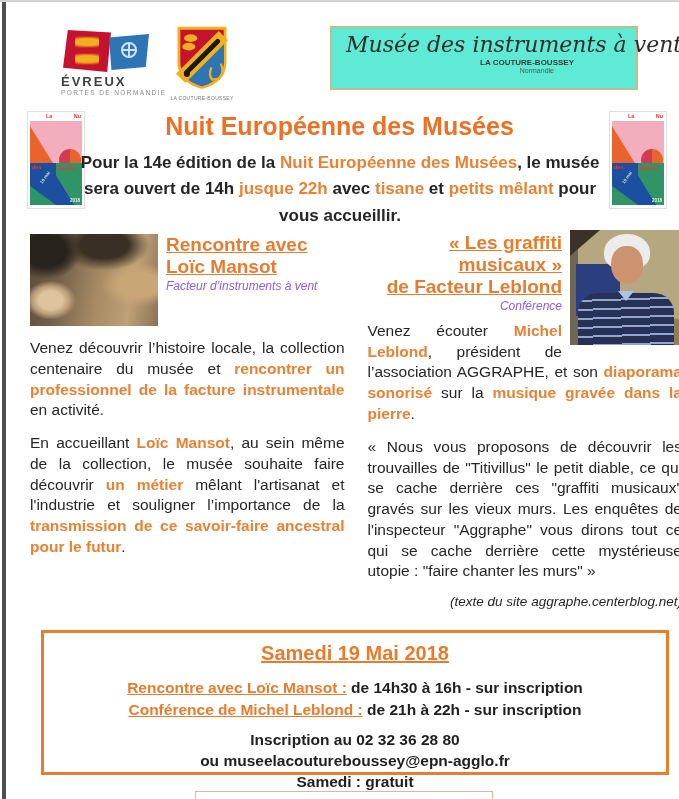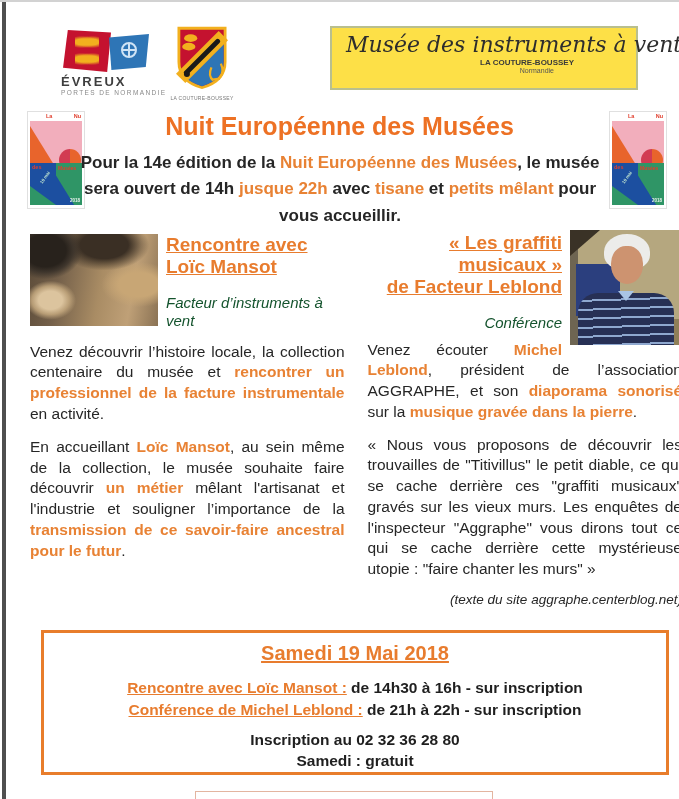--- a/index.html
+++ b/index.html
@@ -27,21 +27,21 @@
     border-radius:50%;box-sizing:border-box;}
   .ev-globe:before{content:"";position:absolute;left:50%;top:0;width:2px;height:100%;background:#cfe3f5;transform:translateX(-50%);}
   .ev-globe:after{content:"";position:absolute;top:50%;left:0;height:2px;width:100%;background:#cfe3f5;transform:translateY(-50%);}
   .ev-title{font-size:13px;font-weight:bold;color:#3f3f3f;letter-spacing:2px;margin:2px 0 0 6px;}
   .ev-sub{font-size:6.5px;color:#8a8a8a;letter-spacing:1.4px;margin-left:6px;}
   .coat{position:absolute;left:158px;top:0;width:64px;height:78px;text-align:center;}
   .coat-caption{font-size:5px;color:#777;margin-top:1px;letter-spacing:.3px;}
 
   .museum-box{
     position:absolute;left:318px;top:2px;width:308px;height:64px;
-    border:2px solid #b9bf8e;background:#fde047;box-sizing:border-box;padding:4px 10px 0 14px;
+    border:2px solid #b9bf8e;background:#5eead4;box-sizing:border-box;padding:4px 10px 0 14px;
   }
   .museum-title{font-family:"DejaVu Serif", serif;font-style:italic;font-size:22px;color:#2d2d2d;white-space:nowrap;}
   .museum-loc{font-size:8px;font-weight:bold;color:#3a3a3a;text-align:right;padding-right:52px;margin-top:1px;}
   .museum-region{font-size:7px;color:#555;text-align:right;padding-right:72px;}
 
   
   .poster{position:absolute;top:112px;width:56px;height:96px;background:#fff;
     box-shadow:0 0 0 1px #e0e0e0;font-weight:bold;}
   .poster.left{left:28px;} .poster.right{left:610px;}
   .p-grid{position:absolute;left:2px;top:9px;right:2px;bottom:3px;display:grid;
@@ -80,21 +80,21 @@
   .left-top{display:flex;gap:8px;margin-bottom:12px;}
   .photo-hands{flex:0 0 128px;height:92px;margin-top:6px;
     background:
       radial-gradient(ellipse 34px 26px at 16% 72%, #dcc49e 0 35%, rgba(196,168,126,.85) 55%, transparent 75%),
       radial-gradient(ellipse 46px 36px at 12% 18%, #28221c 0 45%, rgba(58,50,42,.9) 60%, transparent 80%),
       radial-gradient(ellipse 60px 34px at 58% 12%, #3a2f24 0 40%, transparent 75%),
       radial-gradient(ellipse 50px 30px at 85% 55%, #c8a675 0 40%, transparent 75%),
       linear-gradient(100deg,#5a4a38 0%,#74604a 25%,#a98c64 55%,#bfa077 78%,#8a7254 100%);}
   .h-left{padding-top:6px;}
   .heading{font-size:19px;font-weight:bold;color:#e87c2e;text-decoration:underline;line-height:1.15;}
-  .subheading{font-size:15px;font-style:italic;color:#14532d;line-height:1.2;margin-top:16px;}
+  .subheading{font-size:12px;font-style:italic;color:#8b5cf6;line-height:1.2;margin-top:1px;}
 
   .photo-michel{float:right;width:112px;height:115px;margin:2px 0 4px 8px;position:relative;overflow:hidden;
     background:linear-gradient(90deg,#6e6552 0 7%,#b5a77f 7% 100%);}
   .m-dark{position:absolute;left:0;top:0;width:30px;height:26px;background:#3a3226;
     clip-path:polygon(0 0,100% 0,0 100%);}
   .m-panel{position:absolute;left:6px;top:34px;width:44px;height:52px;background:#2b3f7e;}
   .m-shelf{position:absolute;right:0;bottom:0;width:30px;height:26px;background:#8f7f58;}
   .m-hair{position:absolute;left:34px;top:4px;width:46px;height:36px;background:#ececea;
     border-radius:50% 50% 42% 42%;}
   .m-face{position:absolute;left:41px;top:16px;width:32px;height:38px;background:#cd9370;
@@ -233,18 +233,19 @@
   </div>
 
   <div class="footer-box">
     <div class="date-title">Samedi 19 Mai 2018</div>
     <div class="schedule">
       <div><span class="sch-label">Rencontre avec Loïc Mansot :</span><span> de 14h30 à 16h - sur inscription</span></div>
       <div><span class="sch-label">Conférence de Michel Leblond :</span><span> de 21h à 22h - sur inscription</span></div>
     </div>
     <div class="contact">
       <div>Inscription au 02 32 36 28 80</div>
+      <div>ou museelacoutureboussey@epn-agglo.fr</div>
       <div>Samedi : gratuit</div>
     </div>
   </div>
 
   <div class="partial-box"></div>
 </div>
 
 </body></html>

